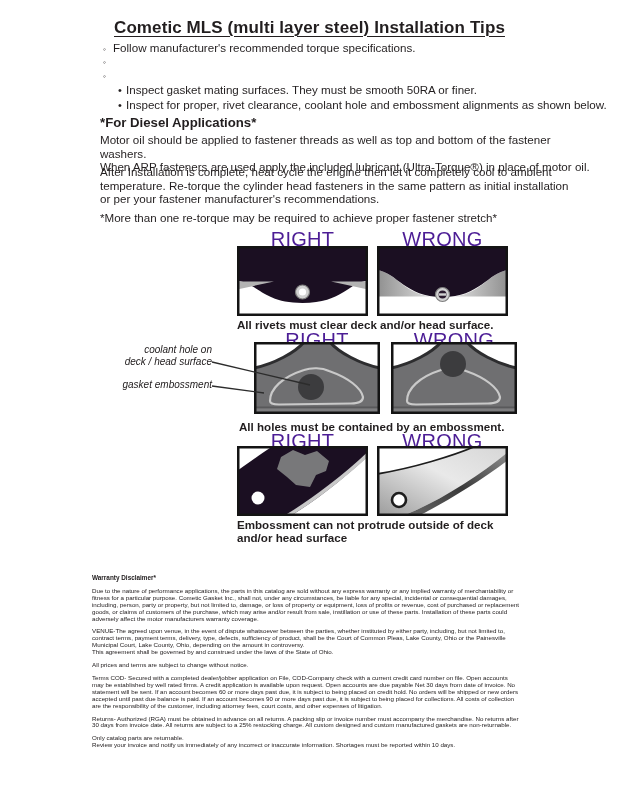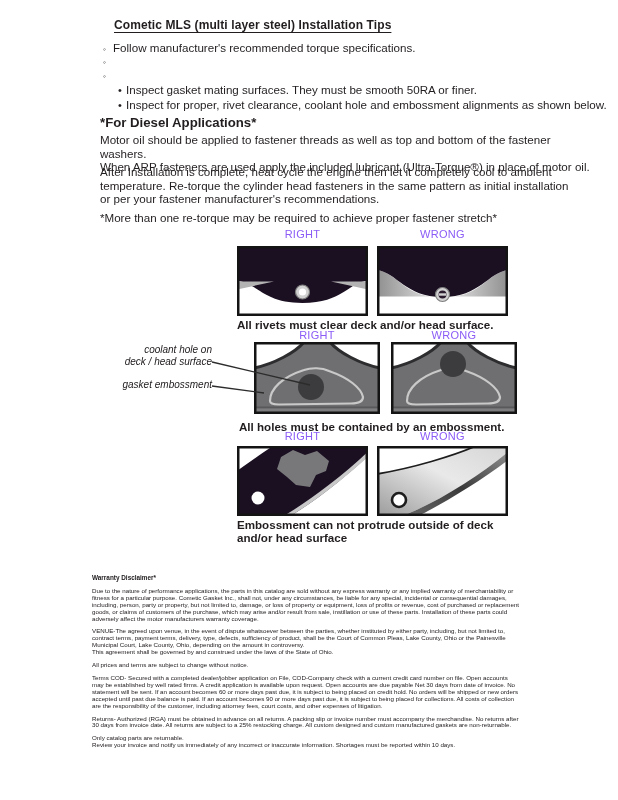--- a/index.html
+++ b/index.html
@@ -5,35 +5,35 @@
   * { margin:0; padding:0; box-sizing:border-box; }
   html,body { background:#ffffff; }
   body {
     width:618px; height:800px; position:relative; overflow:hidden;
     font-family:"Liberation Sans","DejaVu Sans",sans-serif;
     color:#221e1f;
   }
   .abs { position:absolute; }
 
   .title {
-    left:114px; top:18px; font-size:12px; font-weight:700; letter-spacing:.1px;
+    left:114px; top:18px; font-size:17px; font-weight:700; letter-spacing:.1px;
     text-decoration:underline; text-decoration-thickness:1.4px; text-underline-offset:2.5px;
   }
 
   .tips { left:103px; top:41px; font-size:11.6px; line-height:13.4px; }
   .row { display:flex; align-items:baseline; white-space:nowrap; }
   .m1 { width:10px; font-size:8.5px; }
   .m2 { width:8px; font-size:11px; }
   .sub { margin-left:15px; }
 
   .diesel-h { left:100px; top:115px; font-size:13.2px; font-weight:700; }
   .para { left:100px; width:495px; font-size:11.6px; line-height:13.6px; white-space:pre-line; }
   .p1 { top:133px; } .p2 { top:165px; } .p3 { top:211px; }
 
-  .dlabel { font-size:11px; color:#8b5cf6; letter-spacing:.3px; text-align:center; }
+  .dlabel { font-size:20px; color:#4c1d95; letter-spacing:.3px; text-align:center; }
   .d1r { left:237px; top:228px; width:131px; } .d1w { left:377px; top:228px; width:131px; }
   .d2r { left:254px; top:329px; width:126px; } .d2w { left:391px; top:329px; width:126px; }
   .d3r { left:237px; top:430px; width:131px; } .d3w { left:377px; top:430px; width:131px; }
 
   .pan1r { left:237px; top:246px; } .pan1w { left:377px; top:246px; }
   .pan2r { left:254px; top:342px; } .pan2w { left:391px; top:342px; }
   .pan3r { left:237px; top:446px; } .pan3w { left:377px; top:446px; }
   svg { display:block; }
 
   .caption { font-weight:700; font-size:11.6px; line-height:13px; white-space:pre-line; }

